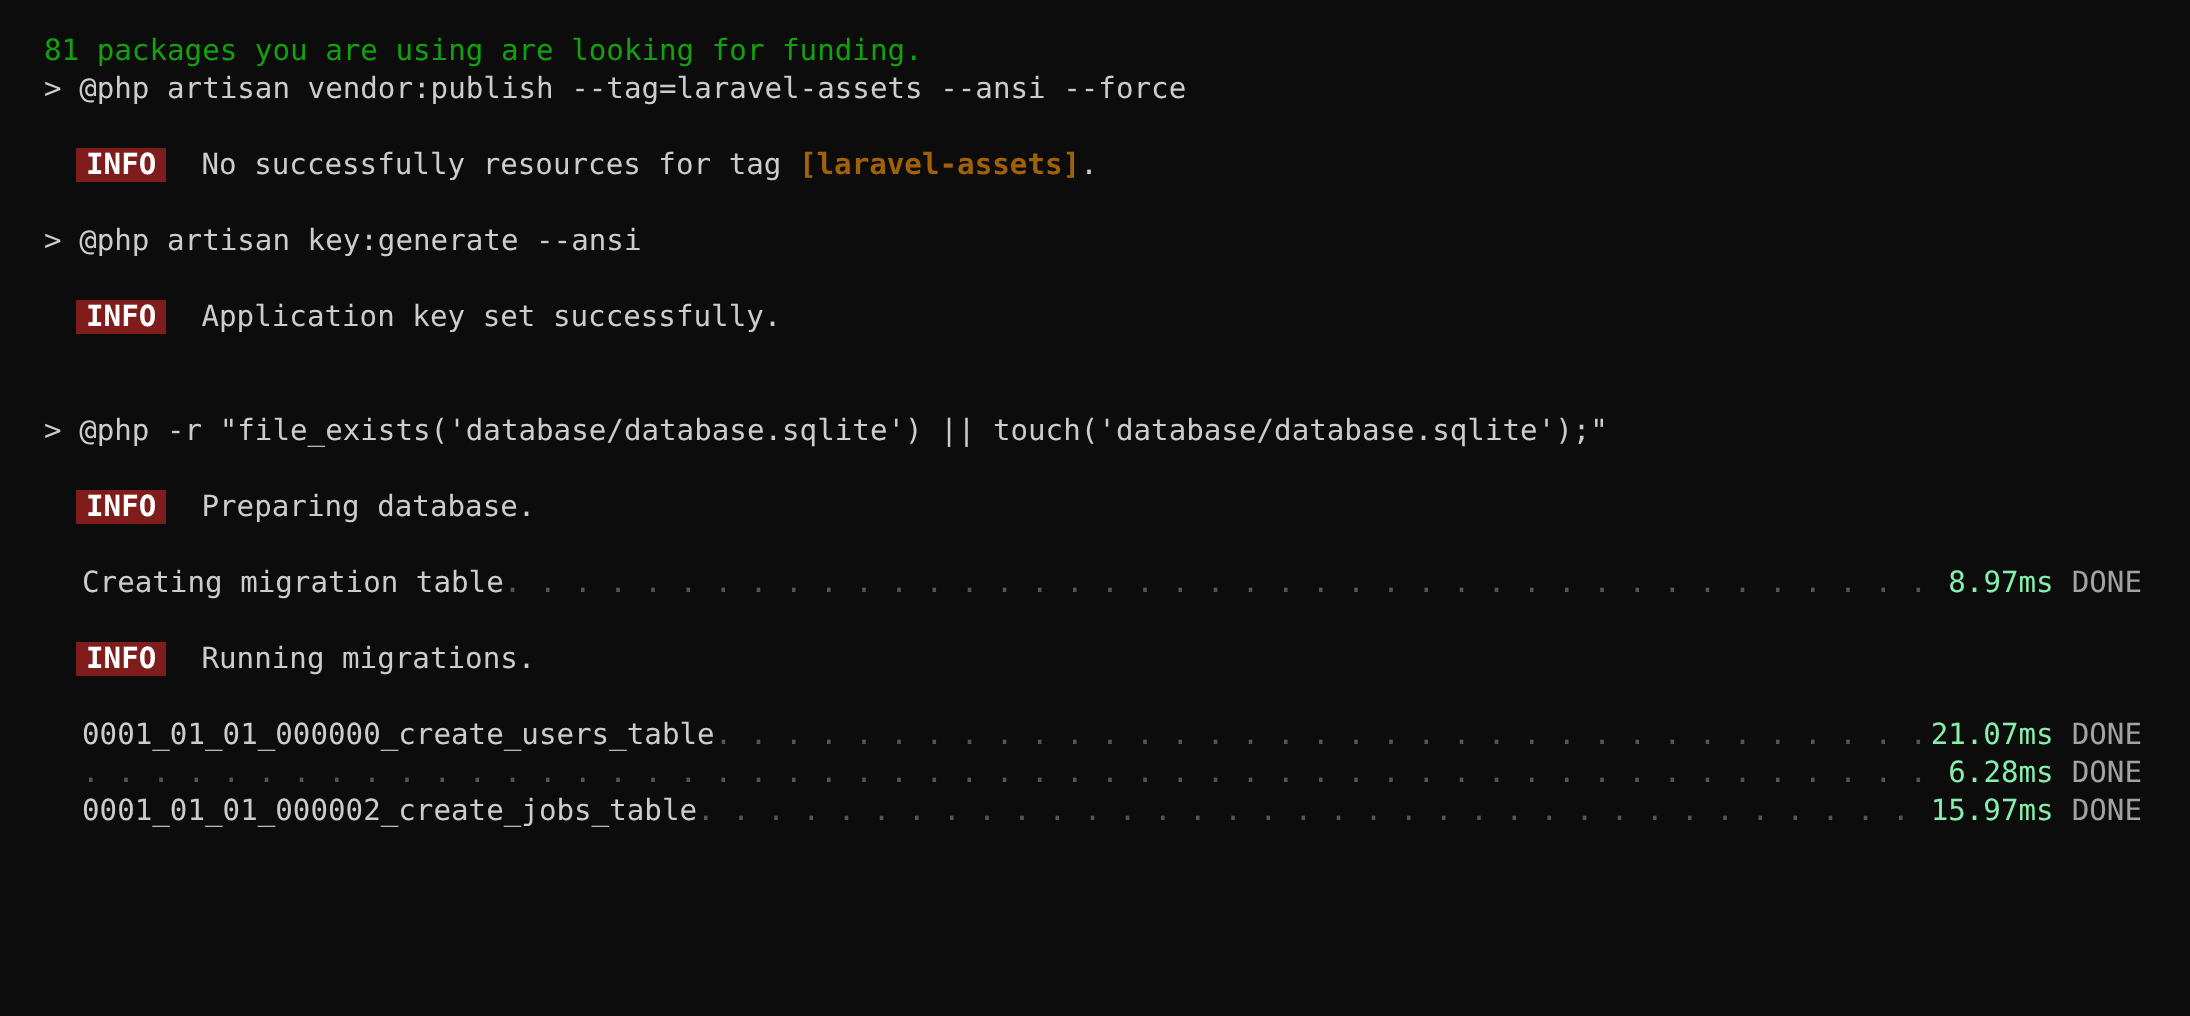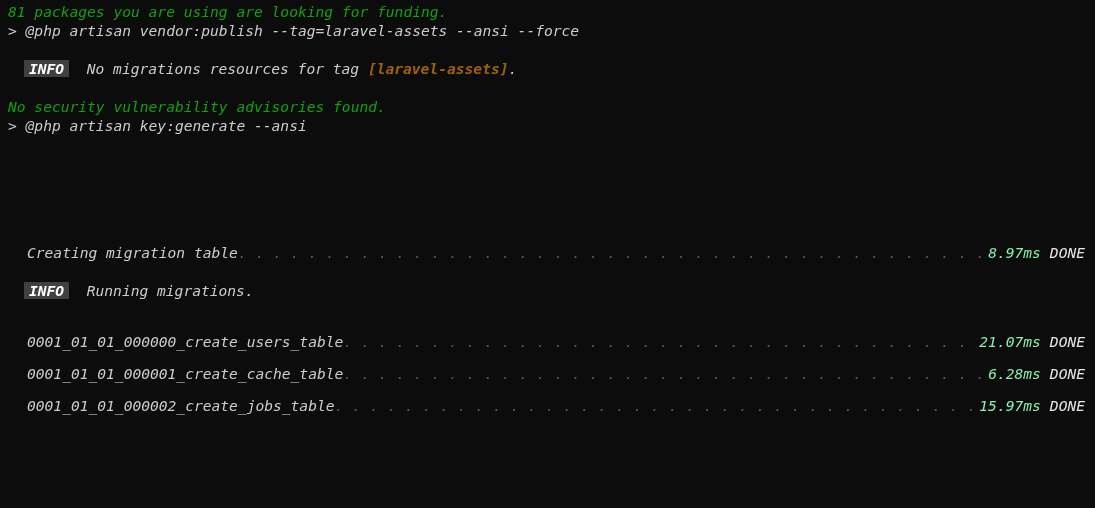--- a/index.html
+++ b/index.html
@@ -11,102 +11,102 @@
   body {
     width: 1095px;
     height: 508px;
     overflow: hidden;
     font-family: "DejaVu Sans Mono", "Liberation Mono", monospace;
   }
   #terminal {
     width: 1095px;
     height: 508px;
     background: #0c0c0c;
-    padding: 2px;
+    padding: 16px;
     box-sizing: border-box;
     position: relative;
     font-size: 14.6px;
     line-height: 19px;
     letter-spacing: 0px;
-    font-style: italic;
   }
   .line {
     height: 19px;
     white-space: pre;
     font-size: 14.6px;
     line-height: 19px;
     padding-left: 6px;
     box-sizing: border-box;
     color: #cccccc;
     overflow: hidden;
   }
   .line.blank { color: transparent; }
 
   .green       { color: #13a10e; }
   .fg          { color: #cccccc; }
   .fg-bright   { color: #a16207; font-weight: bold; }
 
   .badge-info {
-    background: #404040;
+    background: #7f1d1d;
     color: #ffffff;
     font-weight: bold;
     padding: 0 5px;
   }
 
   .row {
     display: flex;
     align-items: flex-end;
     white-space: pre;
     height: 19px;
     line-height: 19px;
     font-size: 14.6px;
     padding-left: 6px;
     box-sizing: border-box;
     overflow: hidden;
-    margin-top: 13px;
   }
   .row .label { flex: 0 0 auto; color: #cccccc; }
   .row .leader {
     flex: 1 1 auto;
     overflow: hidden;
     white-space: nowrap;
     color: #555555;
     min-width: 0;
   }
   .row .time { flex: 0 0 auto; color: #86efac; padding-left: 2px; }
-  .row .status { flex: 0 0 auto; color: #e5e5e5; padding-left: 9px; padding-right: 8px; }
+  .row .status { flex: 0 0 auto; color: #a3a3a3; padding-left: 9px; padding-right: 8px; }
   .indent2 { padding-left: 25px; }
   .indent1 { padding-left: 22px; }
 </style>
 </head>
 <body>
 
 <div id="terminal">
 
   <div class="line green">81 packages you are using are looking for funding.</div>
   <div class="line fg">&gt; @php artisan vendor:publish --tag=laravel-assets --ansi --force</div>
 
   <div class="line blank">&nbsp;</div>
 
-  <div class="line indent1"><span class="badge-info">INFO</span><span class="fg">&nbsp; </span><span class="fg">No migrations resources for tag </span><span class="fg-bright">[laravel-assets]</span><span class="fg">.</span></div>
+  <div class="line indent1"><span class="badge-info">INFO</span><span class="fg">&nbsp; </span><span class="fg">No successfully resources for tag </span><span class="fg-bright">[laravel-assets]</span><span class="fg">.</span></div>
 
   <div class="line blank">&nbsp;</div>
 
-  <div class="line green">No security vulnerability advisories found.</div>
   <div class="line fg">&gt; @php artisan key:generate --ansi</div>
 
   <div class="line blank">&nbsp;</div>
 
+  <div class="line indent1"><span class="badge-info">INFO</span><span class="fg">&nbsp; </span><span class="fg">Application key set successfully.</span></div>
 
   <div class="line blank">&nbsp;</div>
   <div class="line blank">&nbsp;</div>
 
+  <div class="line fg">&gt; @php -r "file_exists('database/database.sqlite') || touch('database/database.sqlite');"</div>
 
   <div class="line blank">&nbsp;</div>
 
+  <div class="line indent1"><span class="badge-info">INFO</span><span class="fg">&nbsp; </span><span class="fg">Preparing database.</span></div>
 
   <div class="line blank">&nbsp;</div>
 
   <div class="row indent2">
     <span class="label">Creating migration table</span>
     <span class="leader">. . . . . . . . . . . . . . . . . . . . . . . . . . . . . . . . . . . . . . . . . . . . . . . . . . . . . . . . . . . . . . . . . . . . . . . . . . . . . . . . . . . . . . . . . . . . . . . . . . . . . . . . . . . . . . . . . . . . . . . . . . . . . . . . . . . . . . . . . . . . . . . . . . . . . . . . . . . . . . . . . . . . . . . . . . . . . . . .</span>
     <span class="time">8.97ms</span>
     <span class="status">DONE</span>
   </div>
 
@@ -117,21 +117,20 @@
   <div class="line blank">&nbsp;</div>
 
   <div class="row indent2">
     <span class="label">0001_01_01_000000_create_users_table</span>
     <span class="leader">. . . . . . . . . . . . . . . . . . . . . . . . . . . . . . . . . . . . . . . . . . . . . . . . . . . . . . . . . . . . . . . . . . . . . . . . . . . . . . . . . . . . . . . . . . . . . . . . . . . . . . . . . . . . . . . . . . . . . . . . . . . . . . . . . . . . . . . . . . . . . . . . . . . . . . . . . . . . . . . . . . . . . . . . . . . . . . . .</span>
     <span class="time">21.07ms</span>
     <span class="status">DONE</span>
   </div>
 
   <div class="row indent2">
-    <span class="label">0001_01_01_000001_create_cache_table</span>
     <span class="leader">. . . . . . . . . . . . . . . . . . . . . . . . . . . . . . . . . . . . . . . . . . . . . . . . . . . . . . . . . . . . . . . . . . . . . . . . . . . . . . . . . . . . . . . . . . . . . . . . . . . . . . . . . . . . . . . . . . . . . . . . . . . . . . . . . . . . . . . . . . . . . . . . . . . . . . . . . . . . . . . . . . . . . . . . . . . . . . . .</span>
     <span class="time">6.28ms</span>
     <span class="status">DONE</span>
   </div>
 
   <div class="row indent2">
     <span class="label">0001_01_01_000002_create_jobs_table</span>
     <span class="leader">. . . . . . . . . . . . . . . . . . . . . . . . . . . . . . . . . . . . . . . . . . . . . . . . . . . . . . . . . . . . . . . . . . . . . . . . . . . . . . . . . . . . . . . . . . . . . . . . . . . . . . . . . . . . . . . . . . . . . . . . . . . . . . . . . . . . . . . . . . . . . . . . . . . . . . . . . . . . . . . . . . . . . . . . . . . . . . . .</span>
     <span class="time">15.97ms</span>
     <span class="status">DONE</span>

